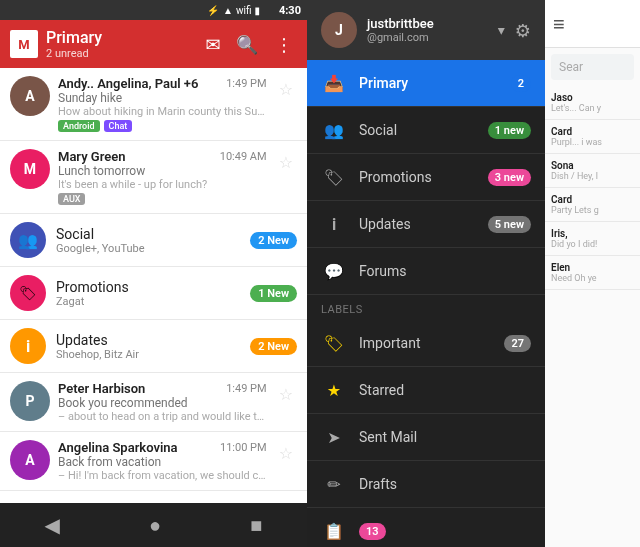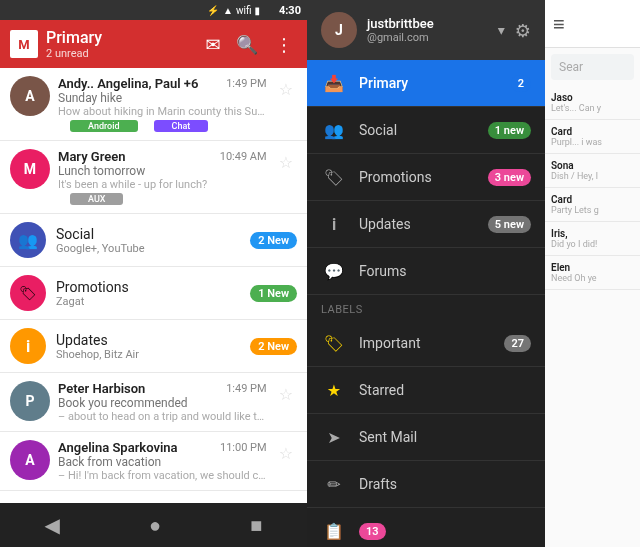--- a/index.html
+++ b/index.html
@@ -131,25 +131,24 @@
       color: #aaa;
       white-space: nowrap;
       overflow: hidden;
       text-overflow: ellipsis;
     }
     .email-tags {
       display: flex; gap: 4px; margin-top: 2px; flex-wrap: wrap;
     }
     .tag {
       font-size: 9px;
-      padding: 1px 18px;
+      padding: 1px 5px;
       border-radius: 3px;
       color: #fff;
       font-weight: 500;
-      margin-left: 12px;
     }
     .tag-android { background: #4CAF50; }
     .tag-chat { background: #7C4DFF; }
     .tag-aux { background: #9E9E9E; }
 
     
     .category-row {
       display: flex;
       align-items: center;
       padding: 8px 10px;

